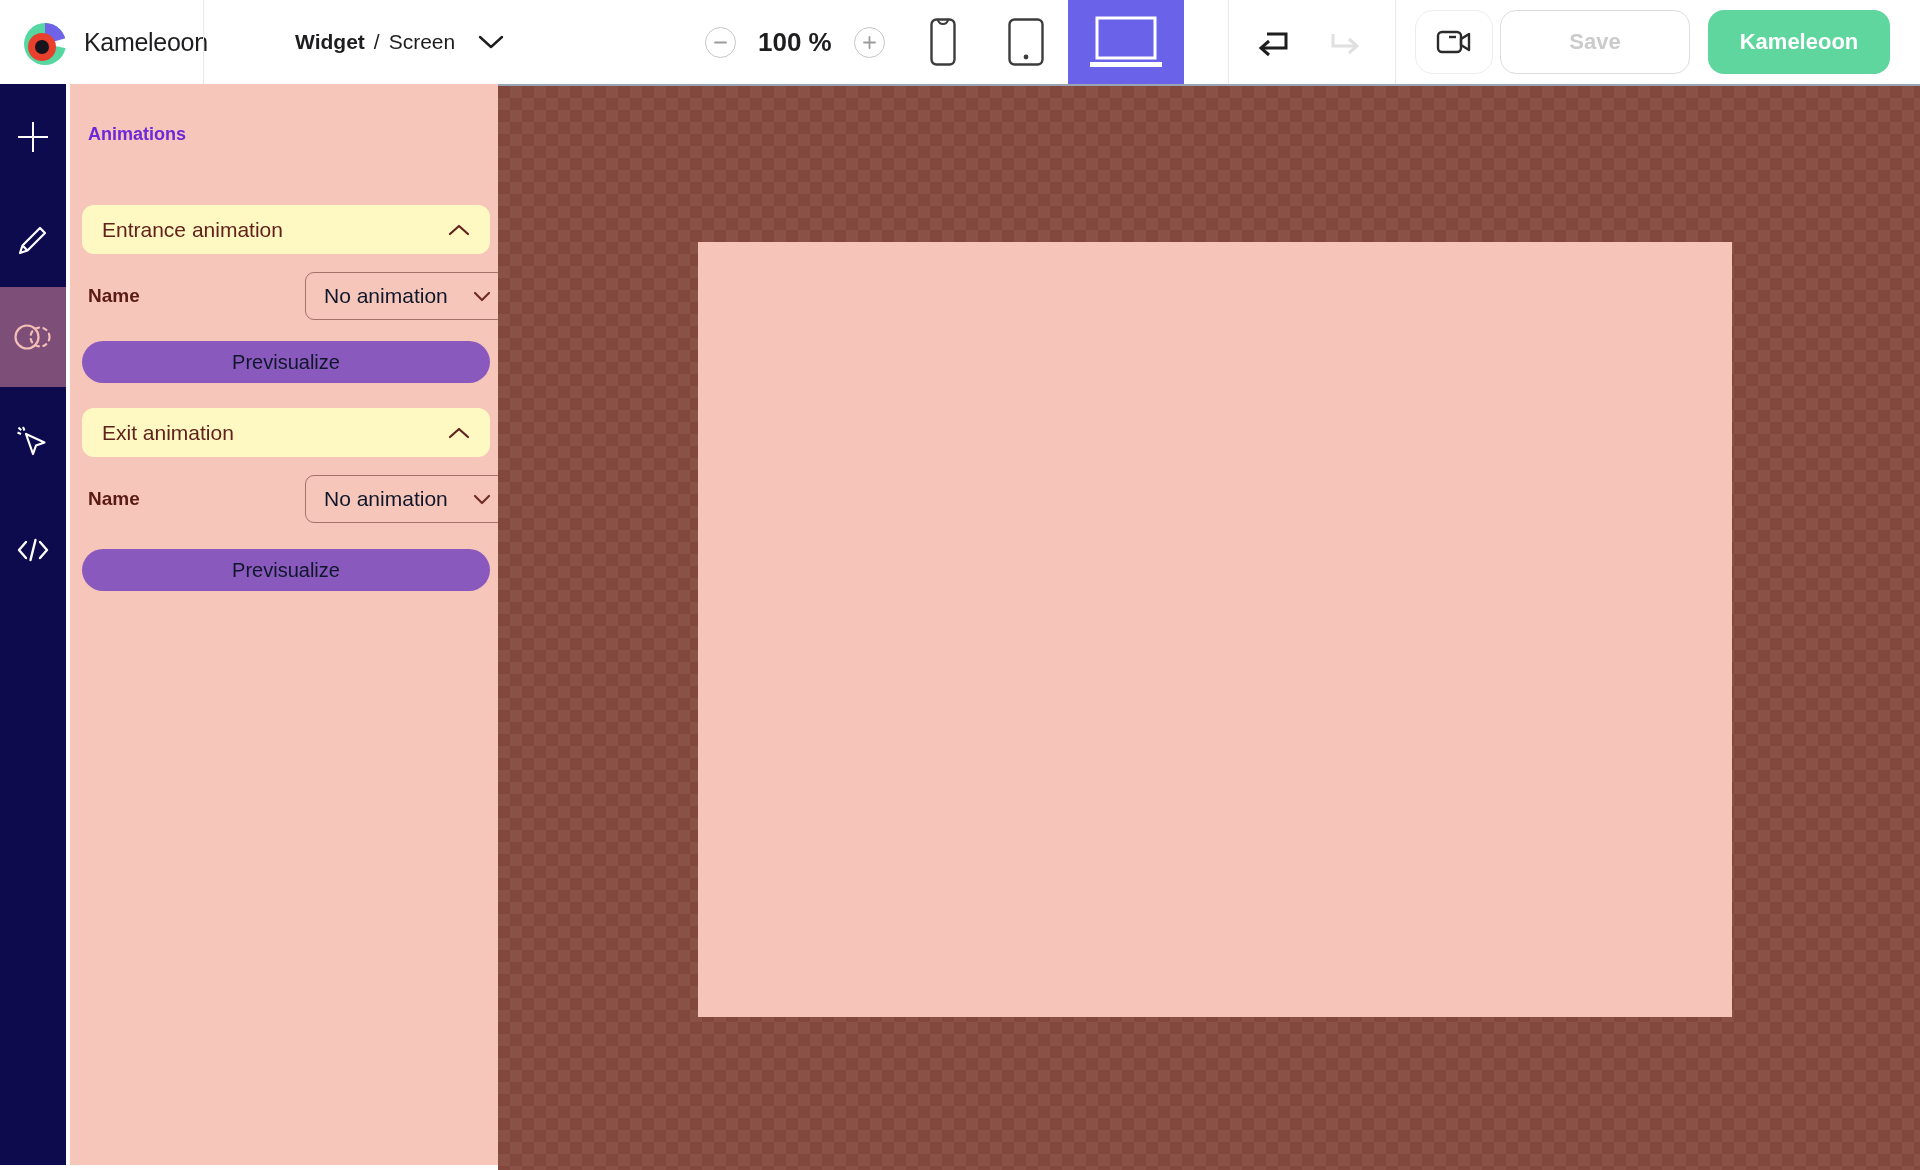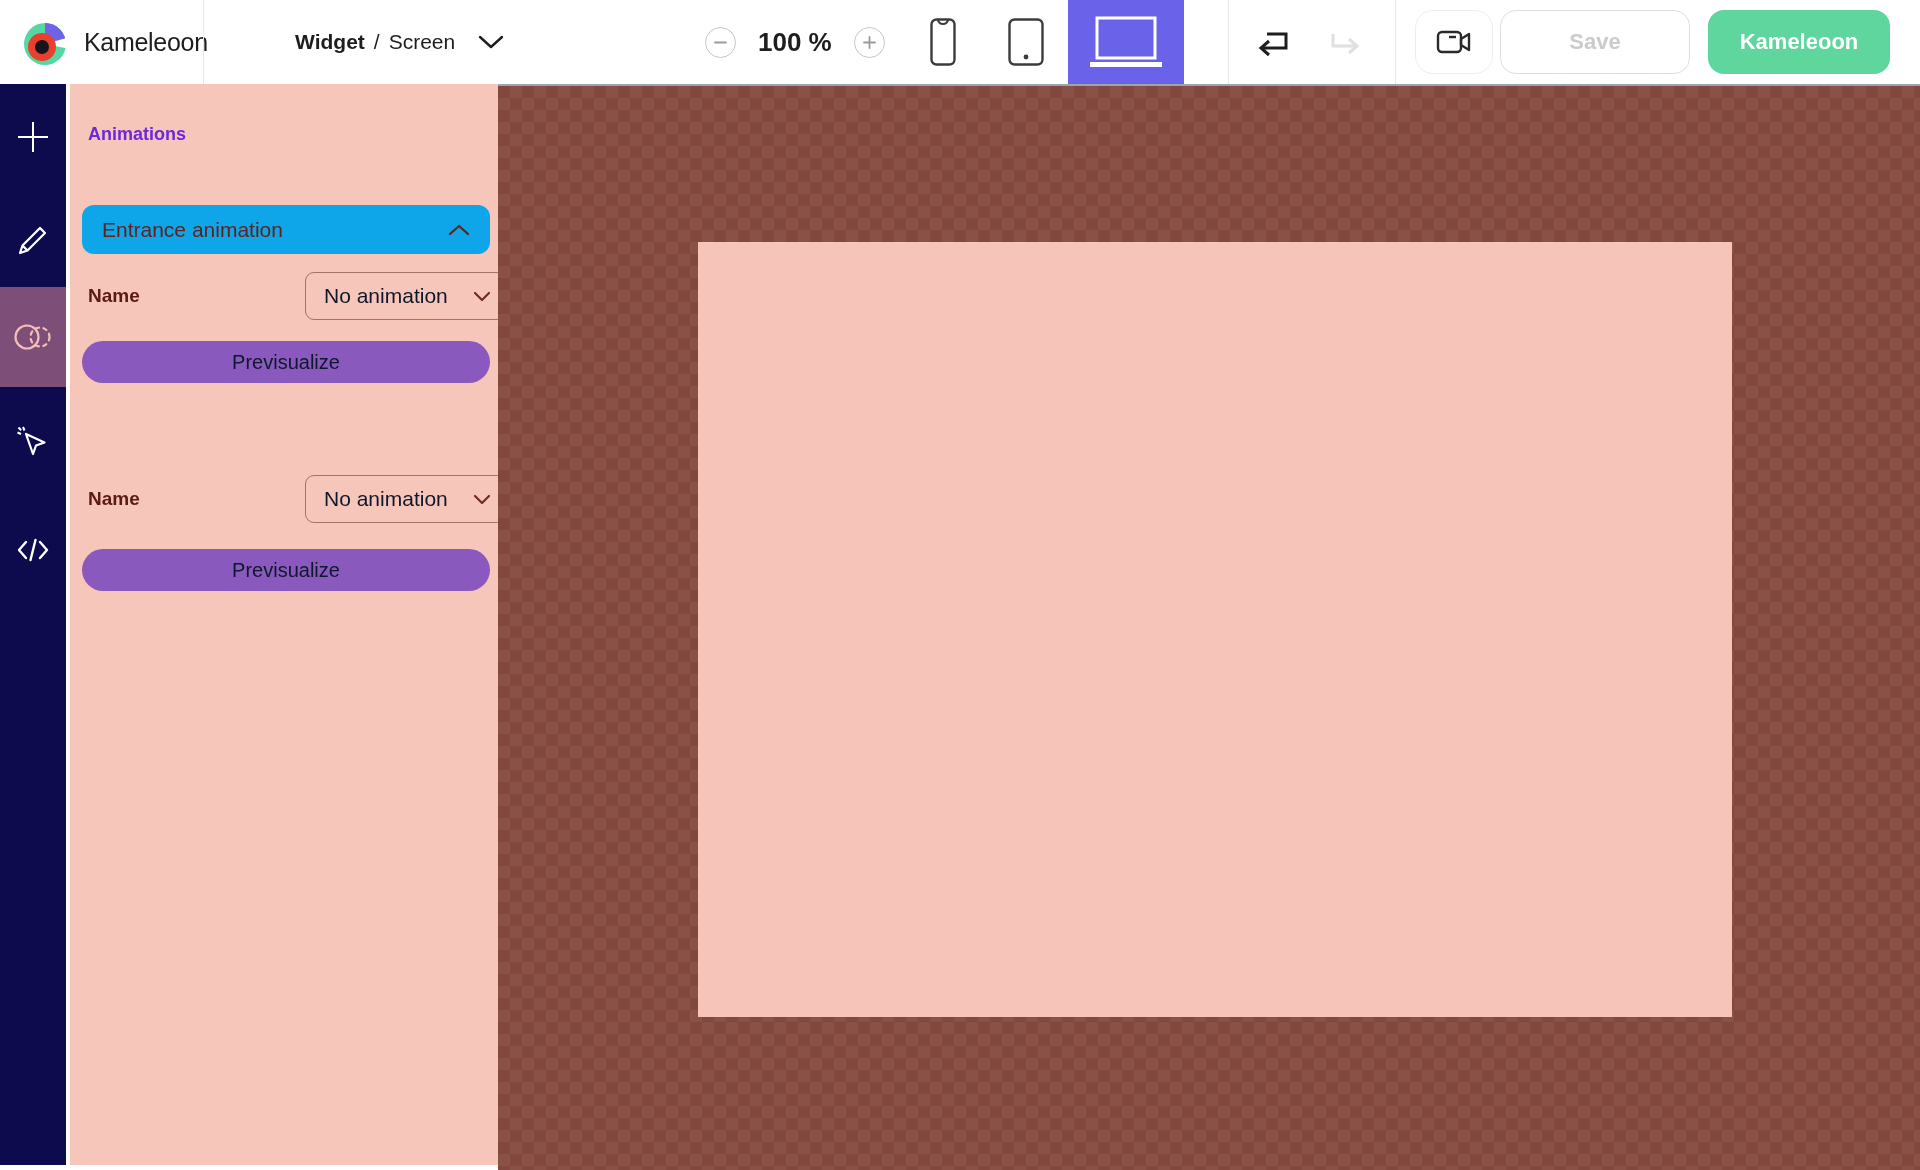--- a/index.html
+++ b/index.html
@@ -42,21 +42,21 @@
               display:flex; align-items:center; justify-content:center; cursor:pointer; }
 
   
   .sidebar { position:absolute; left:0; top:84px; width:66px; height:1086px; background:#0E0A4E; }
   .side-item { position:absolute; left:0; width:66px; height:100px; display:flex; align-items:center; justify-content:center; cursor:pointer; }
   .side-item.selected { background:#7D4E77; }
 
   
   .panel { position:absolute; left:70px; top:84px; width:428px; height:1086px; background:#F7C6BB; }
   .panel-title { position:absolute; left:18px; top:40px; font-size:18px; font-weight:bold; color:#6d28d9; }
-  .section-header { position:absolute; left:12px; width:408px; height:49px; background:#0ea5e9; border-radius:12px;
+  .section-header { position:absolute; left:12px; width:408px; height:49px; background:#fef9c3; border-radius:12px;
                     display:flex; align-items:center; justify-content:space-between; padding:0 20px;
                     font-size:21px; color:#62211B; cursor:pointer; }
   .sec1 { top:121px; } .sec2 { top:324px; }
   .name-row { position:absolute; left:18px; width:402px; height:48px; display:flex; align-items:center; }
   .row1 { top:188px; } .row2 { top:391px; }
   .name-label { font-size:19px; font-weight:bold; color:#5A1B15; }
   .dropdown { position:absolute; left:217px; top:0; width:201px; height:48px; border:1.5px solid #A4716B;
               border-radius:9px; background:transparent; display:flex; align-items:center;
               justify-content:space-between; padding:0 14px 0 18px; font-size:21px; color:#0f172a; cursor:pointer; }
   .prev-btn { position:absolute; left:12px; width:408px; height:42px; border:none; border-radius:26px;
@@ -222,20 +222,26 @@
       <span class="name-label">Name</span>
       <div class="dropdown">
         <span>No animation</span>
         <svg width="18" height="11" viewBox="0 0 18 11">
           <polyline points="2,2 9,9 16,2" fill="none" stroke="#6F2D26" stroke-width="2.2" stroke-linecap="round" stroke-linejoin="round"></polyline>
         </svg>
       </div>
     </div>
     <button class="prev-btn pv1">Previsualize</button>
 
+    <div class="section-header sec2">
+      <span>Exit animation</span>
+      <svg width="22" height="12" viewBox="0 0 22 12">
+        <polyline points="2,10 11,2 20,10" fill="none" stroke="#62211B" stroke-width="2.2" stroke-linecap="round" stroke-linejoin="round"></polyline>
+      </svg>
+    </div>
     <div class="name-row row2">
       <span class="name-label">Name</span>
       <div class="dropdown">
         <span>No animation</span>
         <svg width="18" height="11" viewBox="0 0 18 11">
           <polyline points="2,2 9,9 16,2" fill="none" stroke="#6F2D26" stroke-width="2.2" stroke-linecap="round" stroke-linejoin="round"></polyline>
         </svg>
       </div>
     </div>
     <button class="prev-btn pv2">Previsualize</button>

